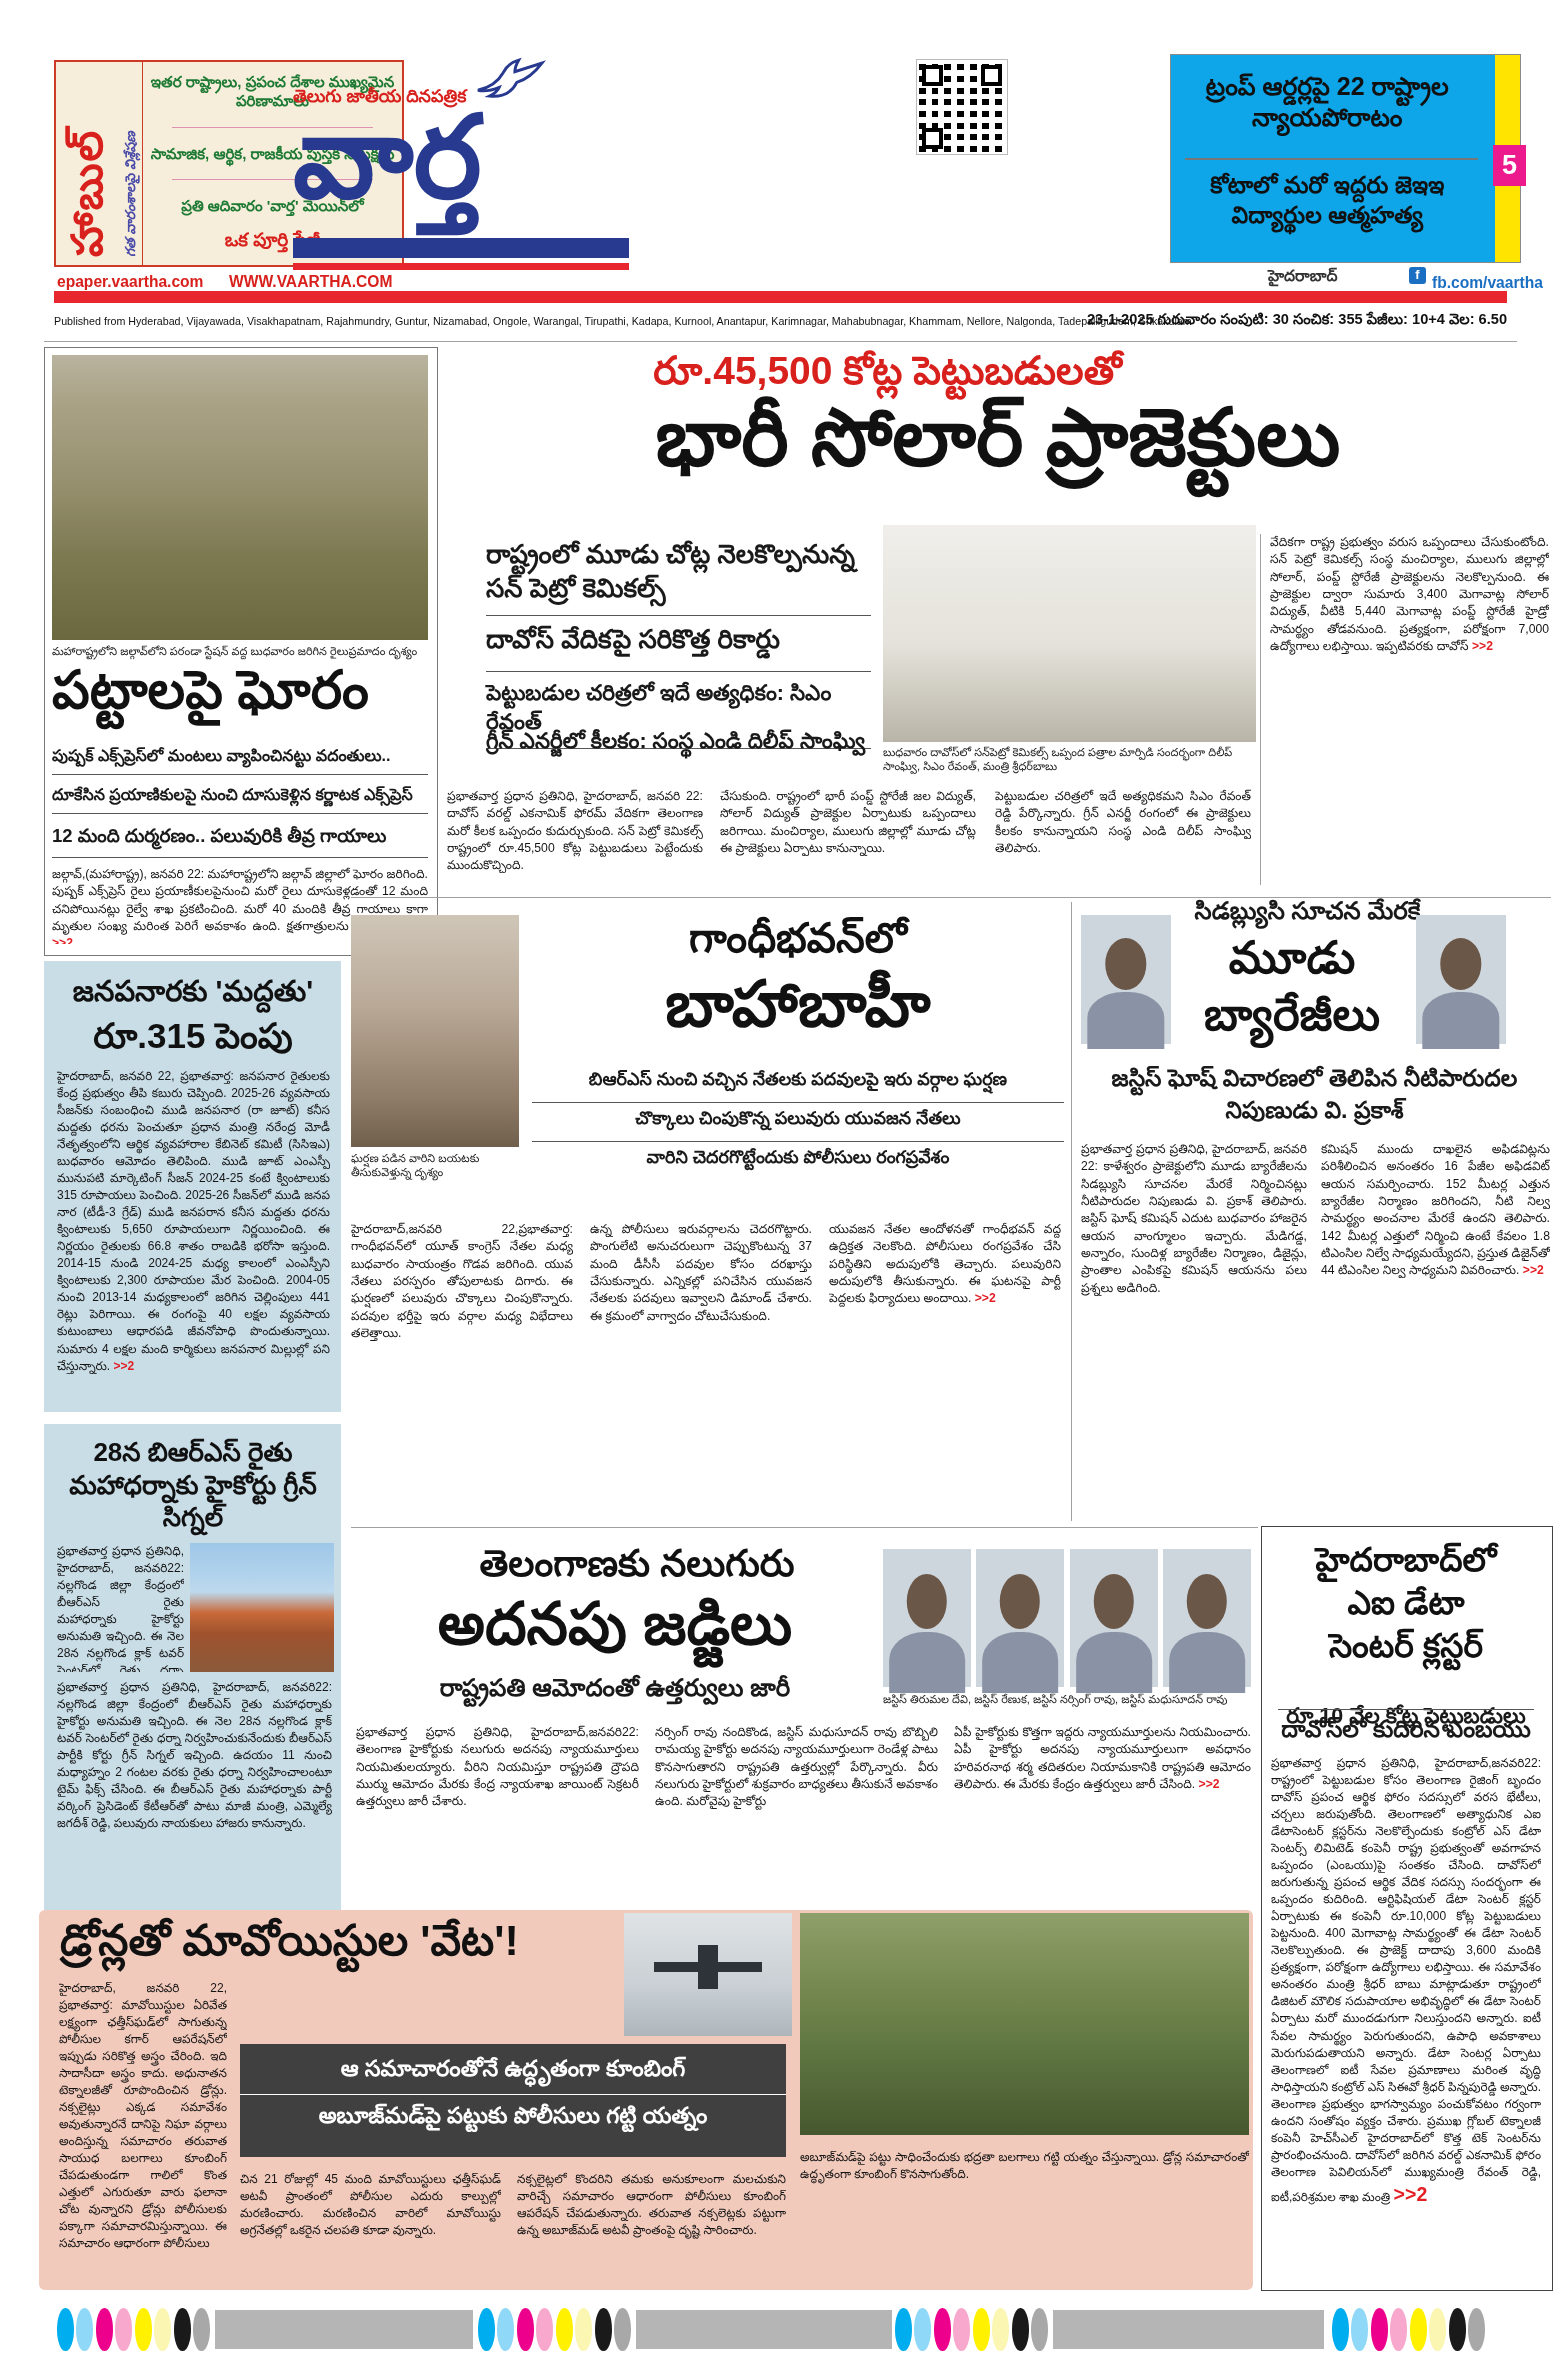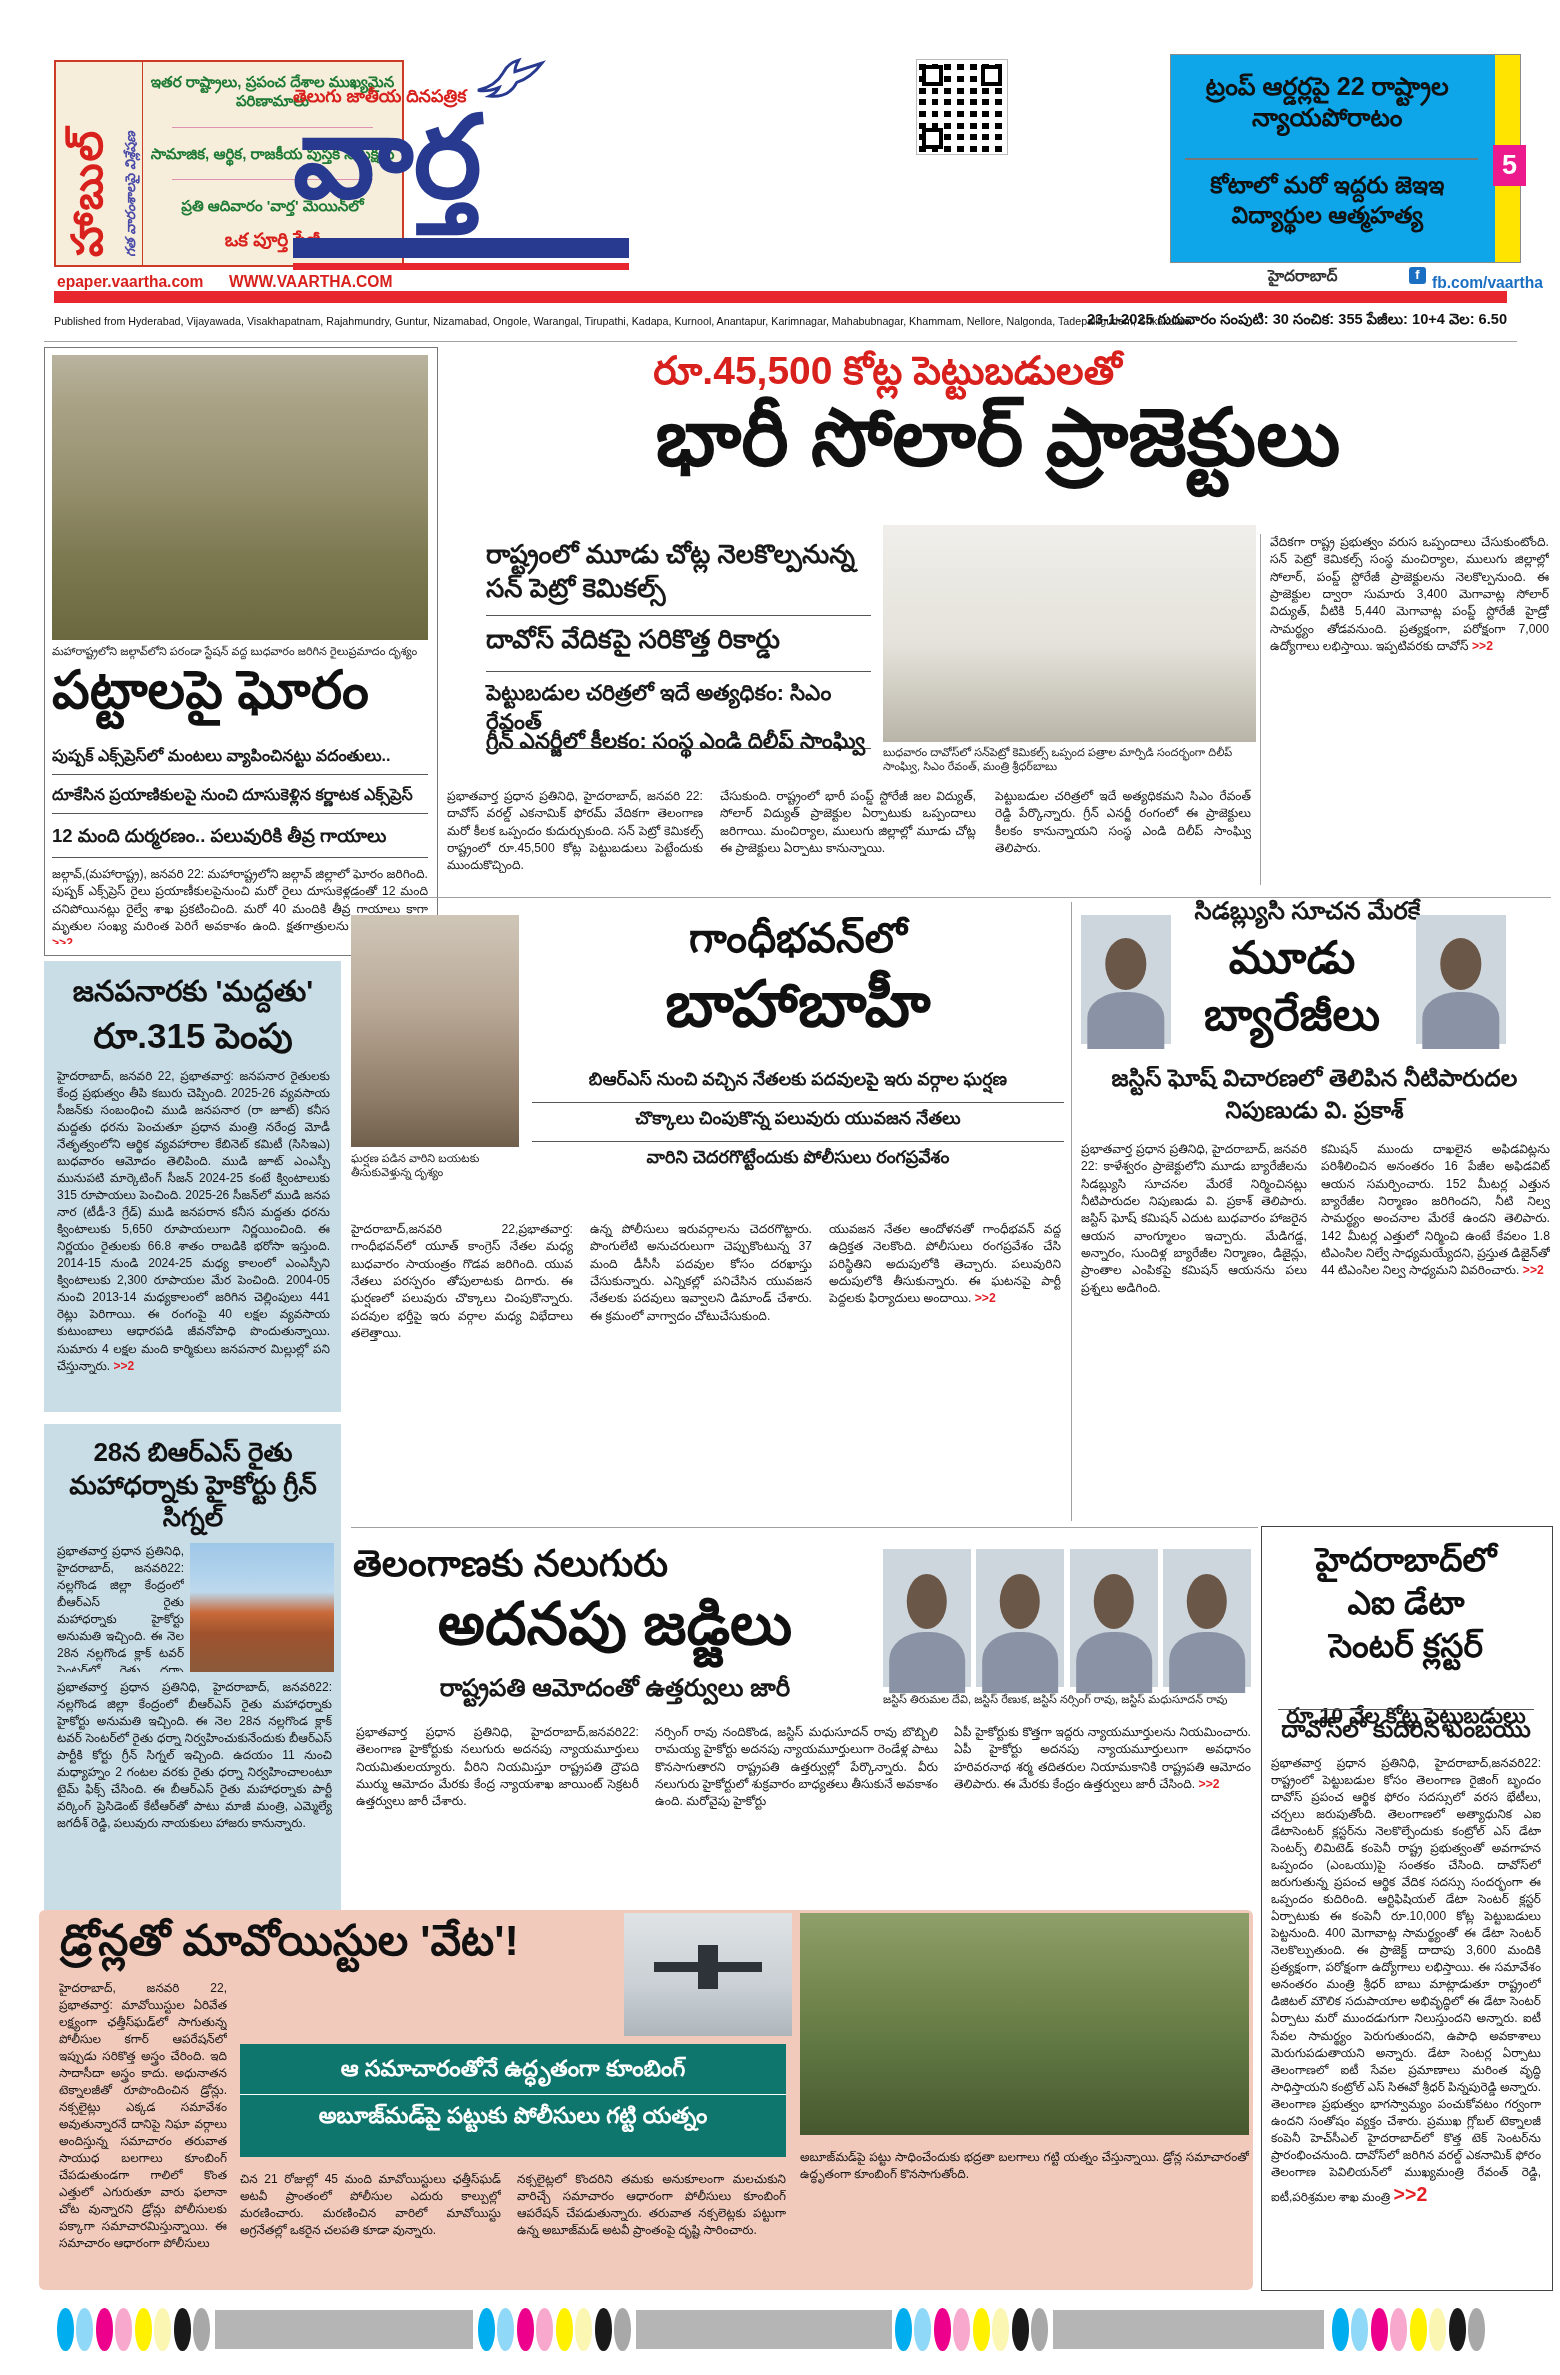--- a/index.html
+++ b/index.html
@@ -55,21 +55,21 @@
   .ph-head:before{content:"";position:absolute;left:50%;top:18%;width:46%;height:40%;
       transform:translateX(-50%);border-radius:50%;background:#6b5748;}
   .ph-head:after{content:"";position:absolute;left:50%;bottom:-4%;width:86%;height:44%;
       transform:translateX(-50%);border-radius:46% 46% 0 0;background:#8a93a6;}
   .ph-court{background:linear-gradient(180deg,#9ec7e8 0%,#bcd9ee 38%,#c96a3a 54%,#a0522d 70%,#8a5a3b 100%);}
   .ph-drone{background:linear-gradient(180deg,#dfe3e6 0%,#c9cfd4 60%,#aeb6bc 100%);}
   .ph-drone:before{content:"";position:absolute;left:18%;top:40%;width:64%;height:8%;background:#2d3338;}
   .ph-drone:after{content:"";position:absolute;left:44%;top:26%;width:12%;height:36%;background:#2d3338;}
   .ph-jungle{background:linear-gradient(180deg,#8fa06a 0%,#74884e 35%,#5d7340 65%,#46572e 100%);}
   
-  .mao-redbox{position:absolute;background:#0f766e;color:#fff;text-align:center;}
+  .mao-redbox{position:absolute;background:#404040;color:#fff;text-align:center;}
   .mao-redbox .l1{font-size:22.4px;font-weight:900;padding:11.7px 7.8px 7.8px;}
   .mao-redbox .l2{font-size:22.4px;font-weight:900;padding:7.8px 7.8px 9.8px;border-top:1.5px solid #fff;}
   
   .regrow{position:absolute;left:0;top:2304px;width:1560px;height:51px;}
   .dots{position:absolute;top:3.9px;display:flex;gap:2.9px;}
   .dots i{width:16.6px;height:43px;border-radius:50%;display:block;}
   .graybar{position:absolute;top:5.9px;height:39px;background:#b5b5b5;}
   .d-c{background:#00adee}.d-lc{background:#8fd8f8}.d-m{background:#ec008c}.d-p{background:#f7a8cc}
   .d-y{background:#fff100}.d-py{background:#fbf6b2}.d-k{background:#1a1a1a}.d-g{background:#a8a8a8}
 </style>
@@ -205,21 +205,21 @@
   <div class="abs hl" style="left:1175px;top:989px;width:234px;text-align:center;font-size:45px;">బ్యారేజీలు</div>
   <div class="abs" style="left:1078px;top:1063px;width:473px;text-align:center;font-size:23.4px;font-weight:bold;line-height:1.35;">జస్టిస్ ఘోష్ విచారణలో తెలిపిన నీటిపారుదల నిపుణుడు వి. ప్రకాశ్</div>
   <div class="body-txt" style="left:1081px;top:1141px;width:226px;height:378px;">ప్రభాతవార్త ప్రధాన ప్రతినిధి, హైదరాబాద్, జనవరి 22: కాళేశ్వరం ప్రాజెక్టులోని మూడు బ్యారేజీలను సిడబ్ల్యుసి సూచనల మేరకే నిర్మించినట్లు నీటిపారుదల నిపుణుడు వి. ప్రకాశ్ తెలిపారు. జస్టిస్ ఘోష్ కమిషన్ ఎదుట బుధవారం హాజరైన ఆయన వాంగ్మూలం ఇచ్చారు. మేడిగడ్డ, అన్నారం, సుందిళ్ల బ్యారేజీల నిర్మాణం, డిజైన్లు, ప్రాంతాల ఎంపికపై కమిషన్ ఆయనను పలు ప్రశ్నలు అడిగింది.</div>
   <div class="body-txt" style="left:1321px;top:1141px;width:229px;height:378px;">
     <span>కమిషన్ ముందు దాఖలైన అఫిడవిట్లను పరిశీలించిన అనంతరం 16 పేజీల అఫిడవిట్ ఆయన సమర్పించారు. 152 మీటర్ల ఎత్తున బ్యారేజీల నిర్మాణం జరిగిందని, నీటి నిల్వ సామర్థ్యం అంచనాల మేరకే ఉందని తెలిపారు. 142 మీటర్ల ఎత్తులో నిర్మించి ఉంటే కేవలం 1.8 టిఎంసిల నిల్వే సాధ్యమయ్యేదని, ప్రస్తుత డిజైన్‌తో 44 టిఎంసిల నిల్వ సాధ్యమని వివరించారు.</span>
     <span class="jump">&gt;&gt;2</span>
   </div>
 
   <div class="hline" style="left:351px;top:1527px;width:907px;"></div>
 
-  <div class="abs hl" style="left:353px;top:1543px;width:488px;font-size:37px;">తెలంగాణకు నలుగురు</div>
+  <div class="abs hl" style="left:393px;top:1543px;width:488px;text-align:center;font-size:37px;">తెలంగాణకు నలుగురు</div>
   <div class="abs hl" style="left:371px;top:1590px;width:488px;text-align:center;font-size:59px;">అదనపు జడ్జిలు</div>
   <div class="abs" style="left:371px;top:1674px;width:488px;text-align:center;font-size:24.4px;font-weight:bold;">రాష్ట్రపతి ఆమోదంతో ఉత్తర్వులు జారీ</div>
   <div class="photo ph-head" style="left:883px;top:1549px;width:88px;height:138px;"></div>
   <div class="photo ph-head" style="left:976px;top:1549px;width:88px;height:138px;"></div>
   <div class="photo ph-head" style="left:1070px;top:1549px;width:88px;height:138px;"></div>
   <div class="photo ph-head" style="left:1163px;top:1549px;width:88px;height:138px;"></div>
   <div class="cap" style="left:883px;top:1692px;width:369px;">జస్టిస్ తిరుమల దేవి, జస్టిస్ రేణుక, జస్టిస్ నర్సింగ్ రావు, జస్టిస్ మధుసూదన్ రావు</div>
   <div class="body-txt" style="left:356px;top:1724px;width:283px;height:183px;">ప్రభాతవార్త ప్రధాన ప్రతినిధి, హైదరాబాద్,జనవరి22: తెలంగాణ హైకోర్టుకు నలుగురు అదనపు న్యాయమూర్తులు నియమితులయ్యారు. వీరిని నియమిస్తూ రాష్ట్రపతి ద్రౌపది ముర్ము ఆమోదం మేరకు కేంద్ర న్యాయశాఖ జాయింట్ సెక్రటరీ ఉత్తర్వులు జారీ చేశారు.</div>
   <div class="body-txt" style="left:655px;top:1724px;width:283px;height:183px;">నర్సింగ్ రావు నందికొండ, జస్టిస్ మధుసూదన్ రావు బొబ్బిలి రామయ్య హైకోర్టు అదనపు న్యాయమూర్తులుగా రెండేళ్ల పాటు కొనసాగుతారని రాష్ట్రపతి ఉత్తర్వుల్లో పేర్కొన్నారు. వీరు నలుగురు హైకోర్టులో శుక్రవారం బాధ్యతలు తీసుకునే అవకాశం ఉంది. మరోవైపు హైకోర్టు</div>
   <div class="body-txt" style="left:954px;top:1724px;width:297px;height:183px;">

